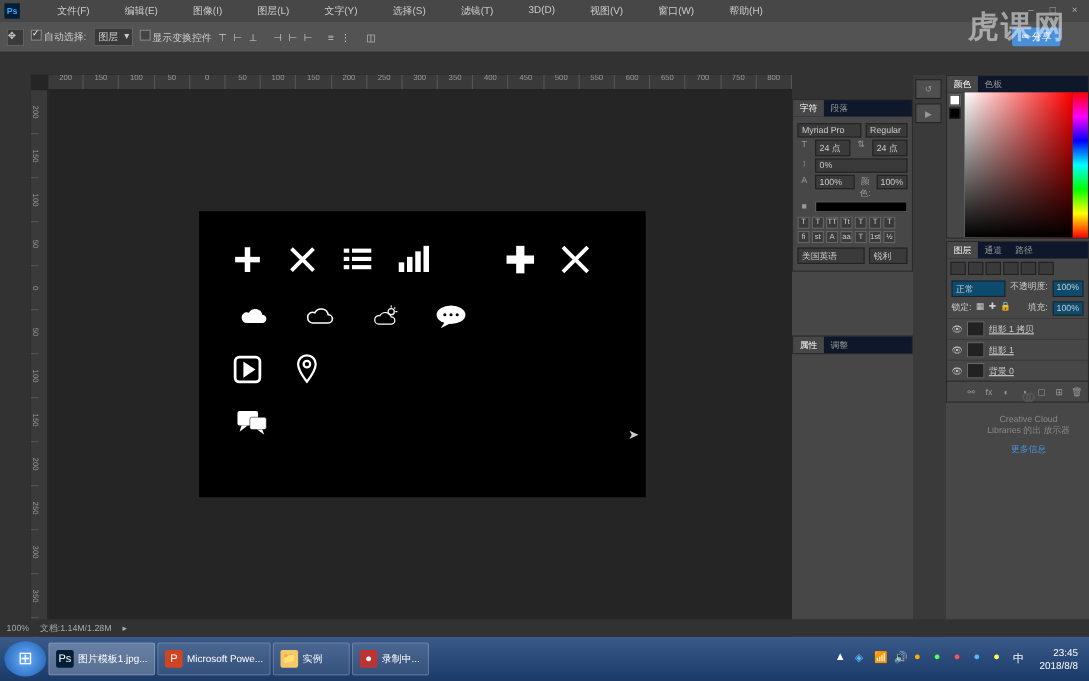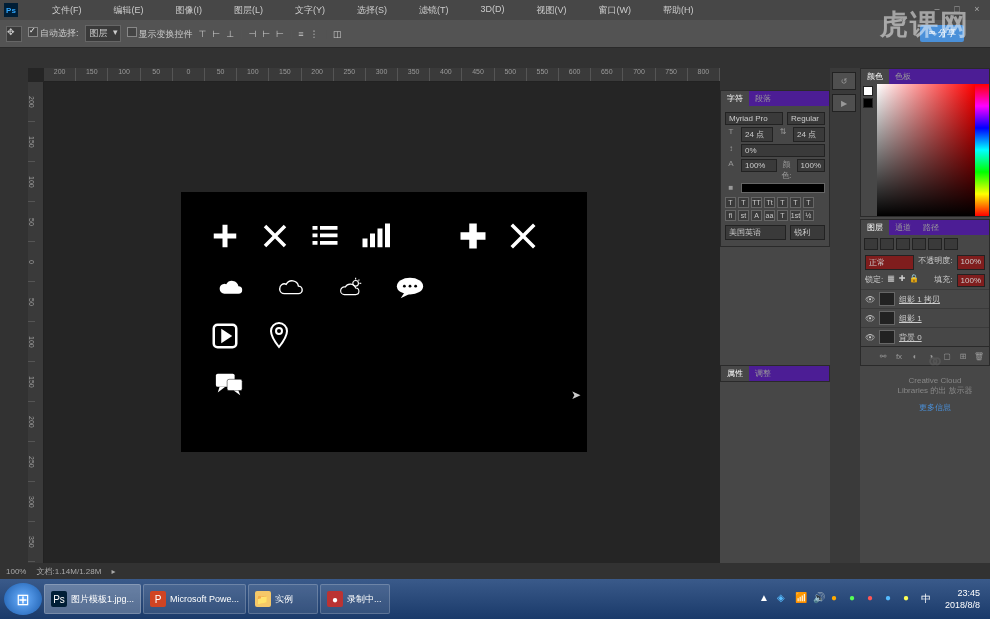--- a/index.html
+++ b/index.html
@@ -52,21 +52,21 @@
 .cursor-arrow { position: absolute; top: 196px; left: 390px; color: #ccc; font-size: 12px; }
 
 
 .panels-right { width: 270px; display: flex; }
 .panel-stack-1 { width: 110px; background: #474747; display: flex; flex-direction: column; font-size: 8px; color: #ccc; margin-top: 22px; }
 .panel-stack-2 { width: 130px; background: #474747; display: flex; flex-direction: column; font-size: 8px; color: #ccc; }
 .panel-dock { width: 30px; background: #3a3a3a; display: flex; flex-direction: column; gap: 4px; padding: 4px 2px; }
 .panel-dock .dock-item { width: 24px; height: 18px; background: #4f4f4f; border: 1px solid #222; display: flex; align-items: center; justify-content: center; color: #999; font-size: 8px; }
 
 .panel { border: 1px solid #2a2a2a; background: #474747; margin-bottom: 2px; }
-.panel-header { display: flex; font-size: 8px; background: #4c1d95; }
+.panel-header { display: flex; font-size: 8px; background: #0f172a; }
 .panel-header .ptab { padding: 2px 6px; color: #999; }
 .panel-header .ptab.active { background: #474747; color: #fff; }
 .panel-body { padding: 4px; }
 
 
 .char-row { display: flex; gap: 4px; margin: 2px 0; align-items: flex-start; }
 .char-row .fld { flex: 1; background: #3a3a3a; border: 1px solid #222; padding: 1px 3px; font-size: 8px; color: #ccc; }
 .char-row .ico { width: 12px; text-align: center; color: #999; font-size: 8px; }
 .char-btns { display: flex; gap: 2px; margin-top: 4px; flex-wrap: wrap; }
 .char-btns .b { width: 11px; height: 11px; background: #3a3a3a; border: 1px solid #666; font-size: 7px; display: flex; align-items: center; justify-content: center; color: #ccc; }
@@ -76,21 +76,21 @@
 .color-field { flex: 1; background: linear-gradient(to right, #fff, #ff0000); position: relative; }
 .color-field::after { content: ""; position: absolute; inset: 0; background: linear-gradient(to bottom, transparent, #000); }
 .hue-strip { width: 14px; background: linear-gradient(to bottom, #f00, #ff00ff, #0000ff, #00ffff, #00ff00, #ffff00, #f00); }
 .color-swatches-mini { width: 16px; padding: 2px; display: flex; flex-direction: column; gap: 2px; }
 .color-swatches-mini div { width: 10px; height: 10px; border: 1px solid #222; }
 
 
 .layers-panel .filters { display: flex; gap: 2px; padding: 3px; }
 .layers-panel .filters .f { width: 14px; height: 12px; background: #3a3a3a; border: 1px solid #222; }
 .layers-panel .blend-row { display: flex; gap: 4px; padding: 2px 4px; }
-.layers-panel .blend-row .sel { flex: 1; background: #7f1d1d; border: 1px solid #222; padding: 1px 3px; font-size: 8px; }
+.layers-panel .blend-row .sel { flex: 1; background: #0c4a6e; border: 1px solid #222; padding: 1px 3px; font-size: 8px; }
 .layers-panel .layer-list { max-height: 60px; overflow: auto; }
 .layers-panel .layer { display: flex; align-items: center; gap: 4px; padding: 2px 4px; border-top: 1px solid #3a3a3a; }
 .layers-panel .layer .eye { width: 10px; font-size: 8px; }
 .layers-panel .layer .thumb { width: 16px; height: 14px; background: #222; border: 1px solid #666; }
 .layers-panel .layer .name { font-size: 8px; text-decoration: underline; }
 .layers-panel .footer { display: flex; gap: 2px; padding: 3px; border-top: 1px solid #2a2a2a; justify-content: flex-end; }
 .layers-panel .footer .fb { width: 14px; height: 12px; font-size: 8px; color: #999; display: flex; align-items: center; justify-content: center; }
 
 
 .props-panel .panel-body { font-size: 8px; line-height: 14px; }
@@ -392,21 +392,21 @@
               <div class="b">1st</div>
               <div class="b">½</div>
             </div>
           <div class="char-row" style="margin-top:4px">
               <div class="fld">美国英语</div>
               <div class="fld" style="flex:0.5">锐利</div>
             </div>
         </div>
       </div>
 
-      <div class="panel props-panel" style="margin-top:116px">
+      <div class="panel props-panel" style="margin-top:56px">
         <div class="panel-header">
           <div class="ptab active">属性</div>
           <div class="ptab">调整</div>
         </div>
       </div>
     </div>
 
     <div class="panel-dock">
       <div class="dock-item">↺</div>
       <div class="dock-item">▶</div>

